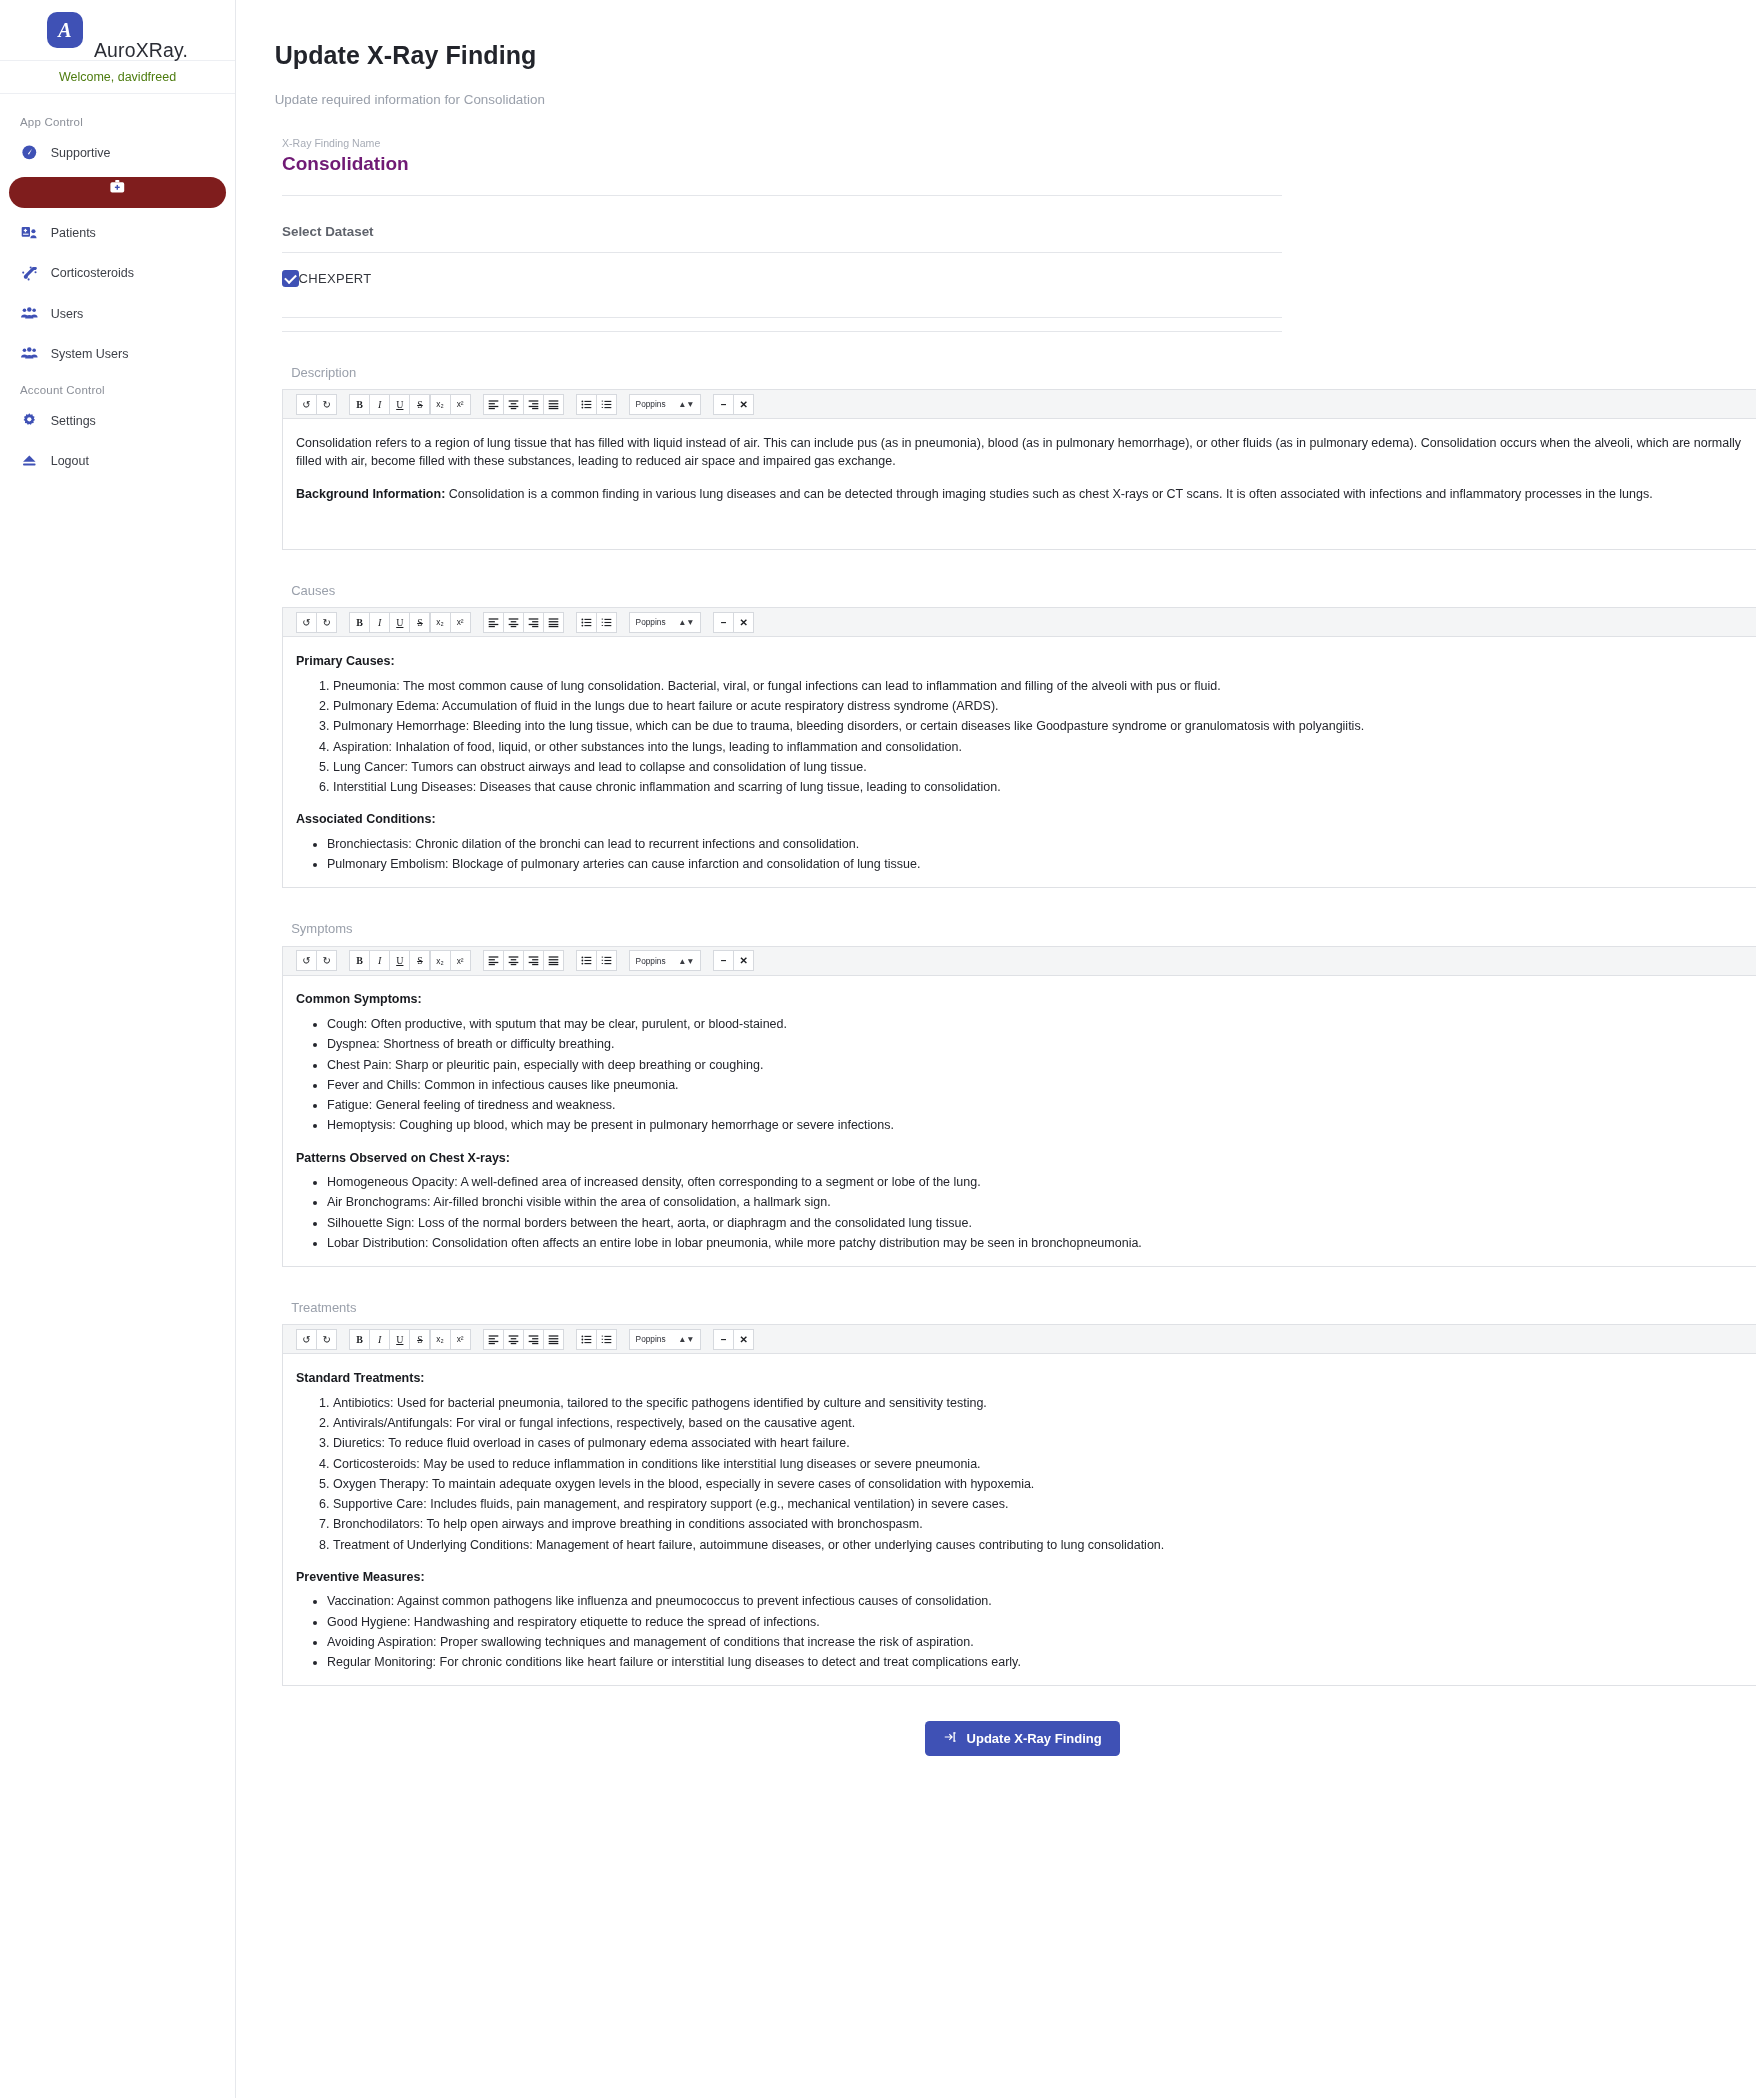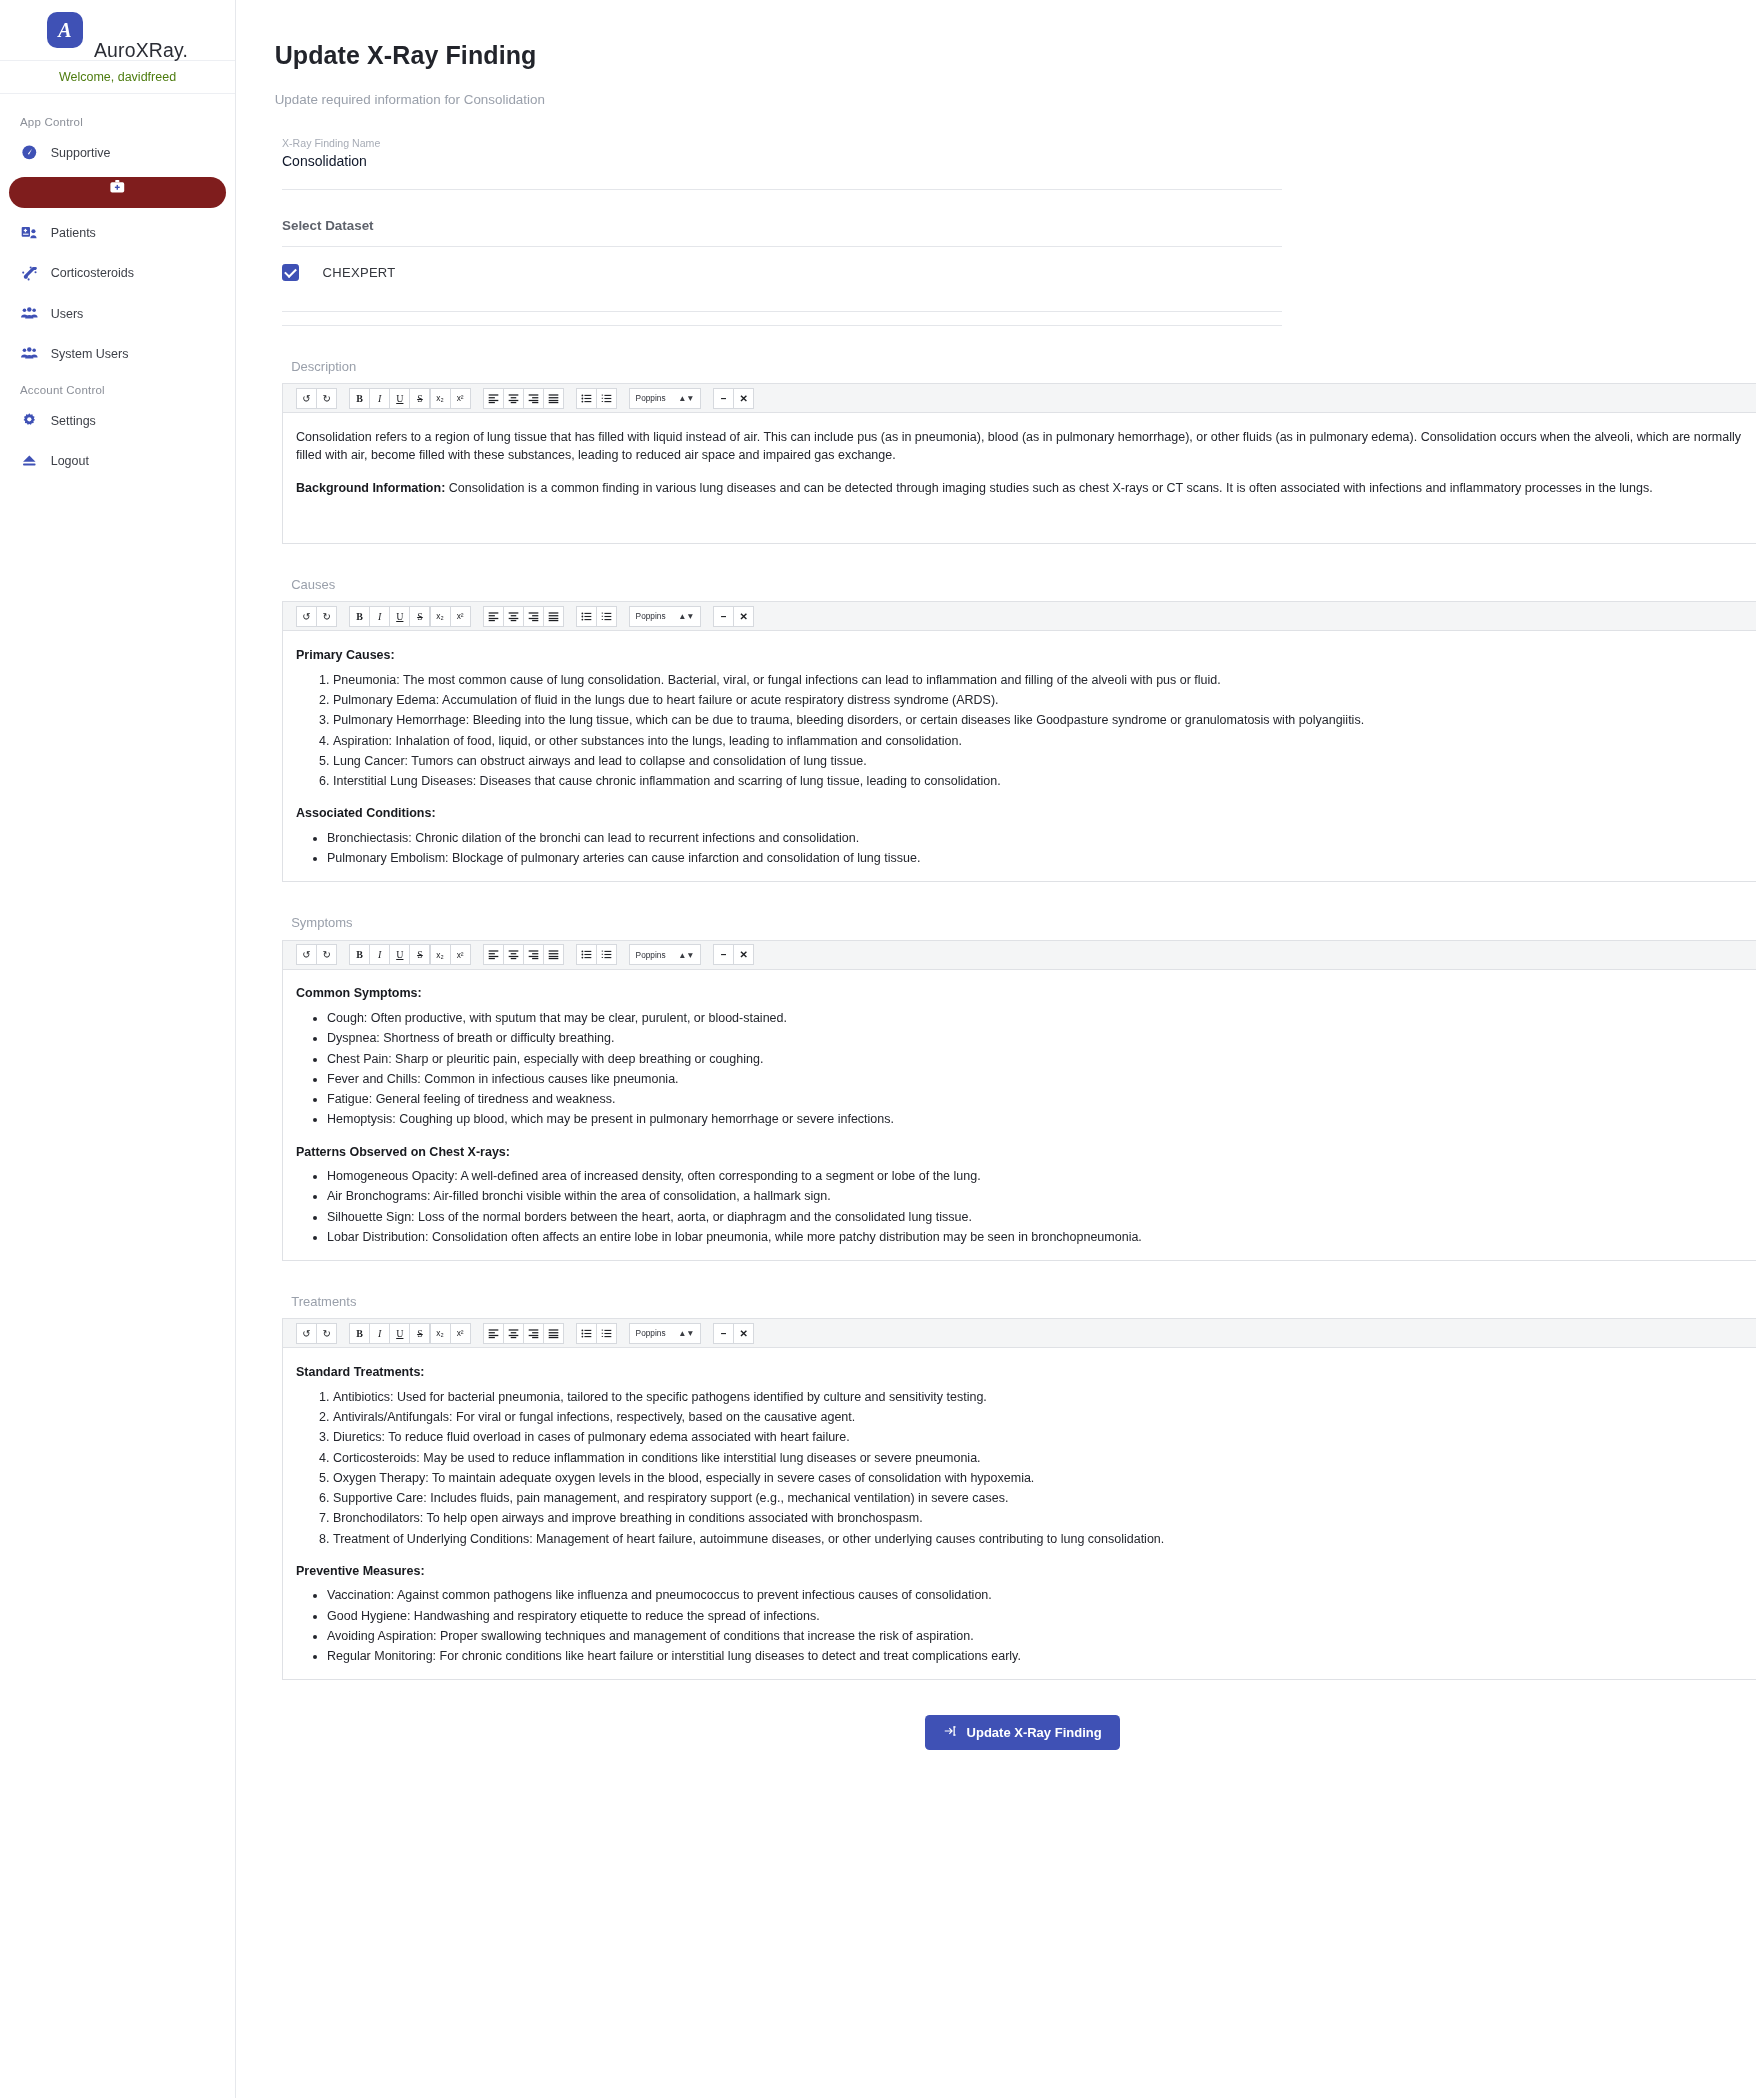--- a/index.html
+++ b/index.html
@@ -49,27 +49,27 @@
   .nav-item .ic svg { width:16.6px; height:16.6px; fill:#3f51b5; }
   .nav-item.active .ic svg { fill:#ffffff; }
 
   
   .main { flex:1; padding:41px 35px 0 35px; position:relative; }
   .page-title { font-size:25px; font-weight:bold; color:#22242b; letter-spacing:0.1px; margin:0 0 0 3.7px; }
   .page-sub { font-size:13.4px; color:#9aa0ab; margin:22px 0 0 3.7px; }
 
   .field-block { margin:29.5px 0 0 11px; width:1000px; }
   .field-label { font-size:10.6px; color:#a7acb6; margin-bottom:4.6px; }
-  .field-value { font-size:14px; color:#0f172a; padding-bottom:7.4px; }
+  .field-value { font-size:19px; color:#701a75; padding-bottom:7.4px;font-weight:bold; }
 
   .section-head { font-size:13.4px; font-weight:bold; color:#5f636c; margin:28px 0 0 11px; }
   .divider { height:0.9px; background:#e4e6ea; width:1000px; margin:13px 0 0 11px; }
 
   .check-row {
-    display:flex; align-items:center; gap:24px;
+    display:flex; align-items:center; gap:0;
     margin:0 0 0 11px; width:1000px; height:51px;text-align:right;
   }
   .cb {
     width:16.6px; height:16.6px; border-radius:2.8px;
     border:1.5px solid #b9bdc6; background:#fff;
     display:flex; align-items:center; justify-content:center; flex:0 0 16.6px;
   }
   .cb.on { background:#3f51b5; border-color:#3f51b5; }
   .cb.on:after {
     content:""; width:4.6px; height:9.2px; margin-top:-1.8px;

